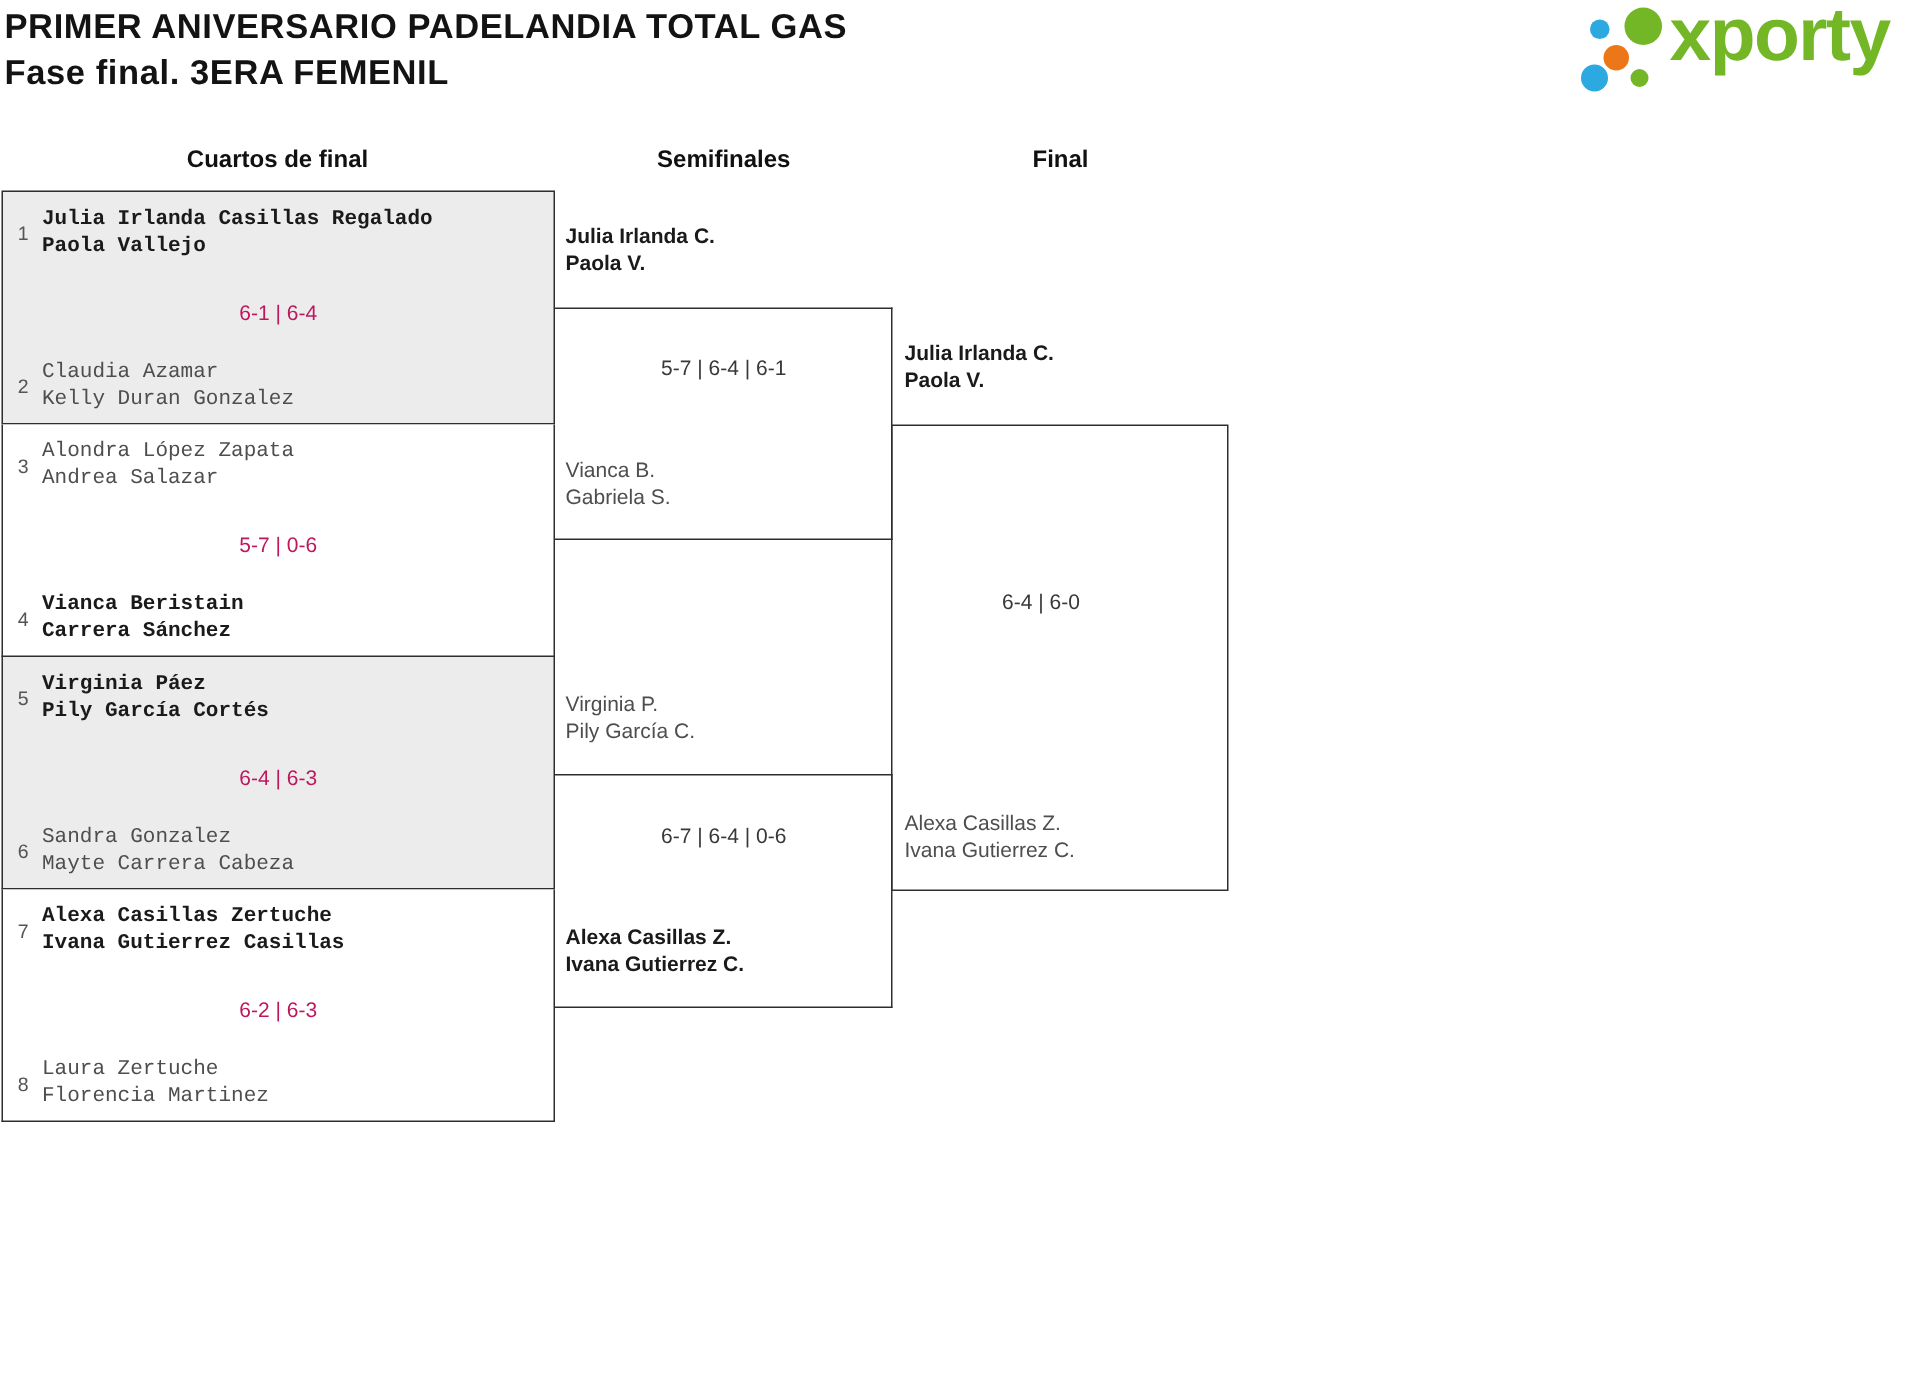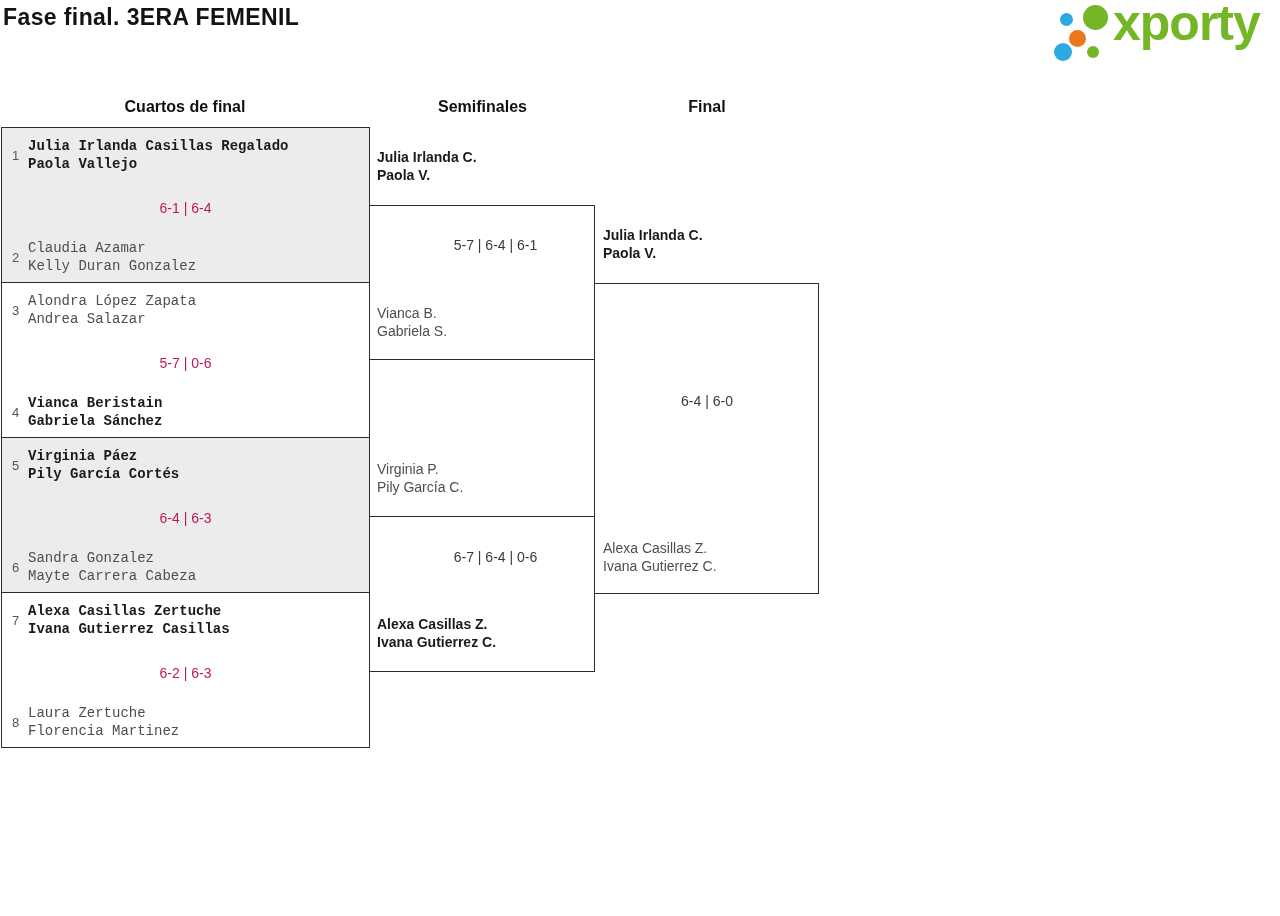--- a/index.html
+++ b/index.html
@@ -50,28 +50,29 @@
   .qbox .score{top:72px;}
 
   
   .obox{position:absolute;border:1px solid #2e2e2e;box-sizing:border-box;background:transparent;}
   .sf1{left:370px;top:205px;width:225px;height:155px;border-left:none;}
   .sf2{left:370px;top:516px;width:225px;height:156px;border-left:none;}
   .fin{left:594px;top:283px;width:225px;height:311px;}
 
   
   .free-names{position:absolute;font-size:14px;line-height:18px;}
-  .free-score{position:absolute;text-align:center;font-size:14px;color:#383838;line-height:14px;padding-left:13px;}
+  .free-score{position:absolute;text-align:center;font-size:14px;color:#383838;line-height:14px;}
 </style>
 </head>
 <body>
 
 <div id="stage">
 
   <div class="title">
+    <div>PRIMER ANIVERSARIO PADELANDIA TOTAL GAS</div>
     <div>Fase final. 3ERA FEMENIL</div>
   </div>
 
   <div class="logo">
     <span class="dot dot-blue-top"></span>
     <span class="dot dot-green-big"></span>
     <span class="dot dot-orange"></span>
     <span class="dot dot-blue-bottom"></span>
     <span class="dot dot-green-small"></span>
     <span class="logo-text">xporty</span>
@@ -105,21 +106,21 @@
       <div class="names loser">
         <div>Alondra López Zapata</div>
         <div>Andrea Salazar</div>
       </div>
     </div>
     <div class="score">5-7 | 0-6</div>
     <div class="trow t-bottom">
       <span class="seed">4</span>
       <div class="names winner">
         <div>Vianca Beristain</div>
-        <div>Gabriela Sánchez</div>
+        <div>Carrera Sánchez</div>
       </div>
     </div>
   </div>
 
   <div class="qbox q3 gray no-top">
     <div class="trow t-top">
       <span class="seed">5</span>
       <div class="names winner">
         <div>Virginia Páez</div>
         <div>Pily García Cortés</div>

